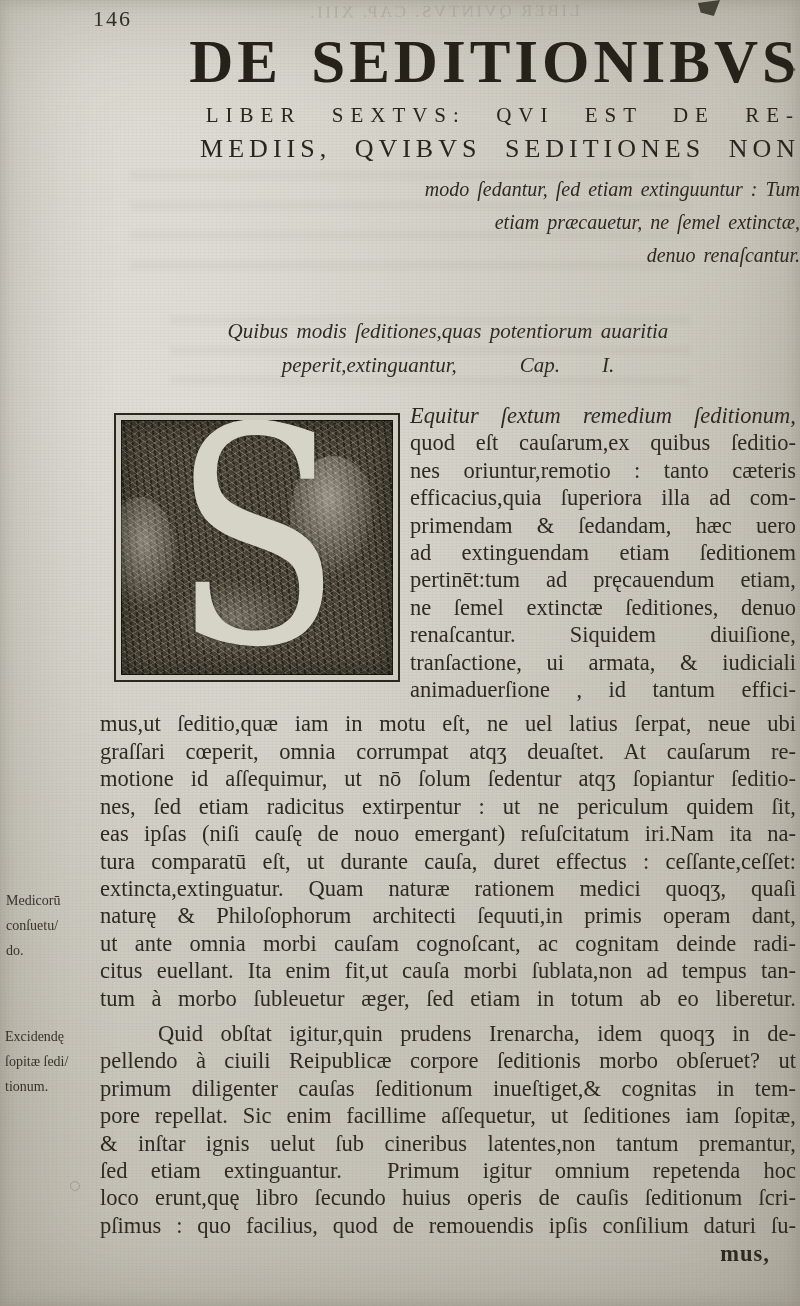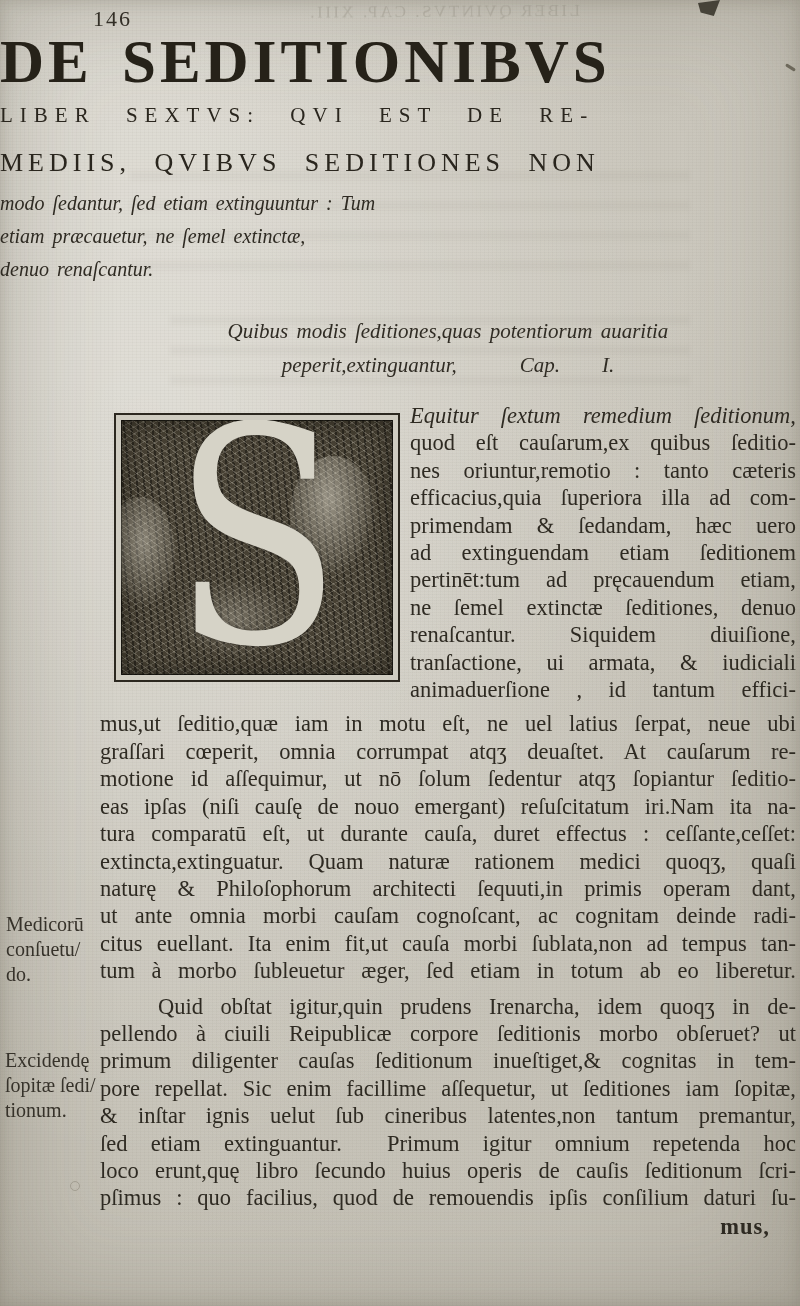--- a/index.html
+++ b/index.html
@@ -30,25 +30,25 @@
     font-size:17px;letter-spacing:2.5px;white-space:nowrap;filter:blur(.4px);}
 
   .speck{position:absolute;}
   .speck.tr{left:698px;top:0;width:22px;height:16px;background:#3a362c;
     clip-path:polygon(0 18%,100% 0,72% 100%,12% 78%);opacity:.9;}
   .speck.edge{left:785px;top:66px;width:11px;height:3px;background:#5a5547;transform:rotate(32deg);border-radius:2px;opacity:.8;}
   .speck.ring{left:70px;top:1181px;width:8px;height:8px;border:1.5px solid #9b968a;border-radius:50%;opacity:.8;}
 
   .page-number{position:absolute;left:93px;top:6px;font-size:22px;letter-spacing:2px;color:#332f27;}
 
-  .title-block{position:absolute;left:0;top:28px;width:100%;text-align:left;}
+  .title-block{position:absolute;left:0;top:28px;width:100%;text-align:right;}
   .title-main{margin:0;font-weight:bold;font-size:61px;letter-spacing:4px;word-spacing:10px;
     white-space:nowrap;color:#262219;line-height:1.1;}
   .title-l2{margin-top:8px;font-size:21px;letter-spacing:7px;word-spacing:18px;white-space:nowrap;color:#2a261e;}
-  .title-l3{margin-top:20px;font-size:26px;letter-spacing:5px;word-spacing:12px;white-space:nowrap;color:#2a261e;}
+  .title-l3{margin-top:6px;font-size:26px;letter-spacing:5px;word-spacing:12px;white-space:nowrap;color:#2a261e;}
   .italic-sub{margin-top:9px;font-style:italic;font-size:20px;line-height:33px;color:#2e2a22;word-spacing:3px;}
 
   .chapter-head{position:absolute;left:0;top:314px;width:100%;text-align:center;
     font-style:italic;font-size:21px;line-height:34px;color:#302c24;word-spacing:3px;padding-left:48px;}
 
   .body-block{position:absolute;left:100px;top:403px;width:696px;font-size:22.5px;line-height:27.4px;}
   .initial-row{display:flex;gap:10px;align-items:flex-start;}
   .woodcut{flex:none;margin-left:14px;margin-top:10px;border:2px solid #2c2820;background:#cfccc1;padding:5px;}
   .wc-inner{position:relative;width:272px;height:255px;background-color:#474134;overflow:hidden;
     box-shadow:inset 0 0 0 1px rgba(10,8,5,.7), inset 0 0 26px rgba(15,12,8,.55);
@@ -70,21 +70,21 @@
 
   .line{white-space:pre-wrap;}
   .jline{text-align:justify;text-align-last:justify;}
   .italic-line{font-style:italic;}
   .full-col{margin-top:7px;}
   .para2{margin-top:8px;}
   .para2 .line:first-child{text-indent:58px;}
   .catchword-row{text-align:right;padding-right:26px;margin-top:1px;}
   .catchword{font-weight:bold;letter-spacing:1px;}
 
-  .margin-note{position:absolute;width:100px;font-size:20px;line-height:25px;color:#36322a;margin-top:24px;}
+  .margin-note{position:absolute;width:100px;font-size:14px;line-height:25px;color:#36322a;}
   .mn1{left:6px;top:888px;}
   .mn2{left:5px;top:1024px;}
 </style>
 </head>
 <body>
 
 <div class="page">
 
   <div class="grain"></div>
   <div class="smudge a"></div>
@@ -138,20 +138,21 @@
             <div class="line jline">tranſactione, ui armata, &amp; iudiciali</div>
             <div class="line jline">animaduerſione , id tantum effici-</div>
           </div>
       </div>
     </div>
 
     <div class="full-col">
         <div class="line jline">mus,ut ſeditio,quæ iam in motu eſt, ne uel latius ſerpat, neue ubi</div>
         <div class="line jline">graſſari cœperit, omnia corrumpat atqʒ deuaſtet. At cauſarum re-</div>
         <div class="line jline">motione id aſſequimur, ut nō ſolum ſedentur atqʒ ſopiantur ſeditio-</div>
+        <div class="line jline">nes, ſed etiam radicitus extirpentur : ut ne periculum quidem ſit,</div>
         <div class="line jline">eas ipſas (niſi cauſę de nouo emergant) reſuſcitatum iri.Nam ita na-</div>
         <div class="line jline">tura comparatū eſt, ut durante cauſa, duret effectus : ceſſante,ceſſet:</div>
         <div class="line jline">extincta,extinguatur. Quam naturæ rationem medici quoqʒ, quaſi</div>
         <div class="line jline">naturę &amp; Philoſophorum architecti ſequuti,in primis operam dant,</div>
         <div class="line jline">ut ante omnia morbi cauſam cognoſcant, ac cognitam deinde radi-</div>
         <div class="line jline">citus euellant. Ita enim fit,ut cauſa morbi ſublata,non ad tempus tan-</div>
         <div class="line jline">tum à morbo ſubleuetur æger, ſed etiam in totum ab eo liberetur.</div>
       </div>
 
     <div class="para2">

